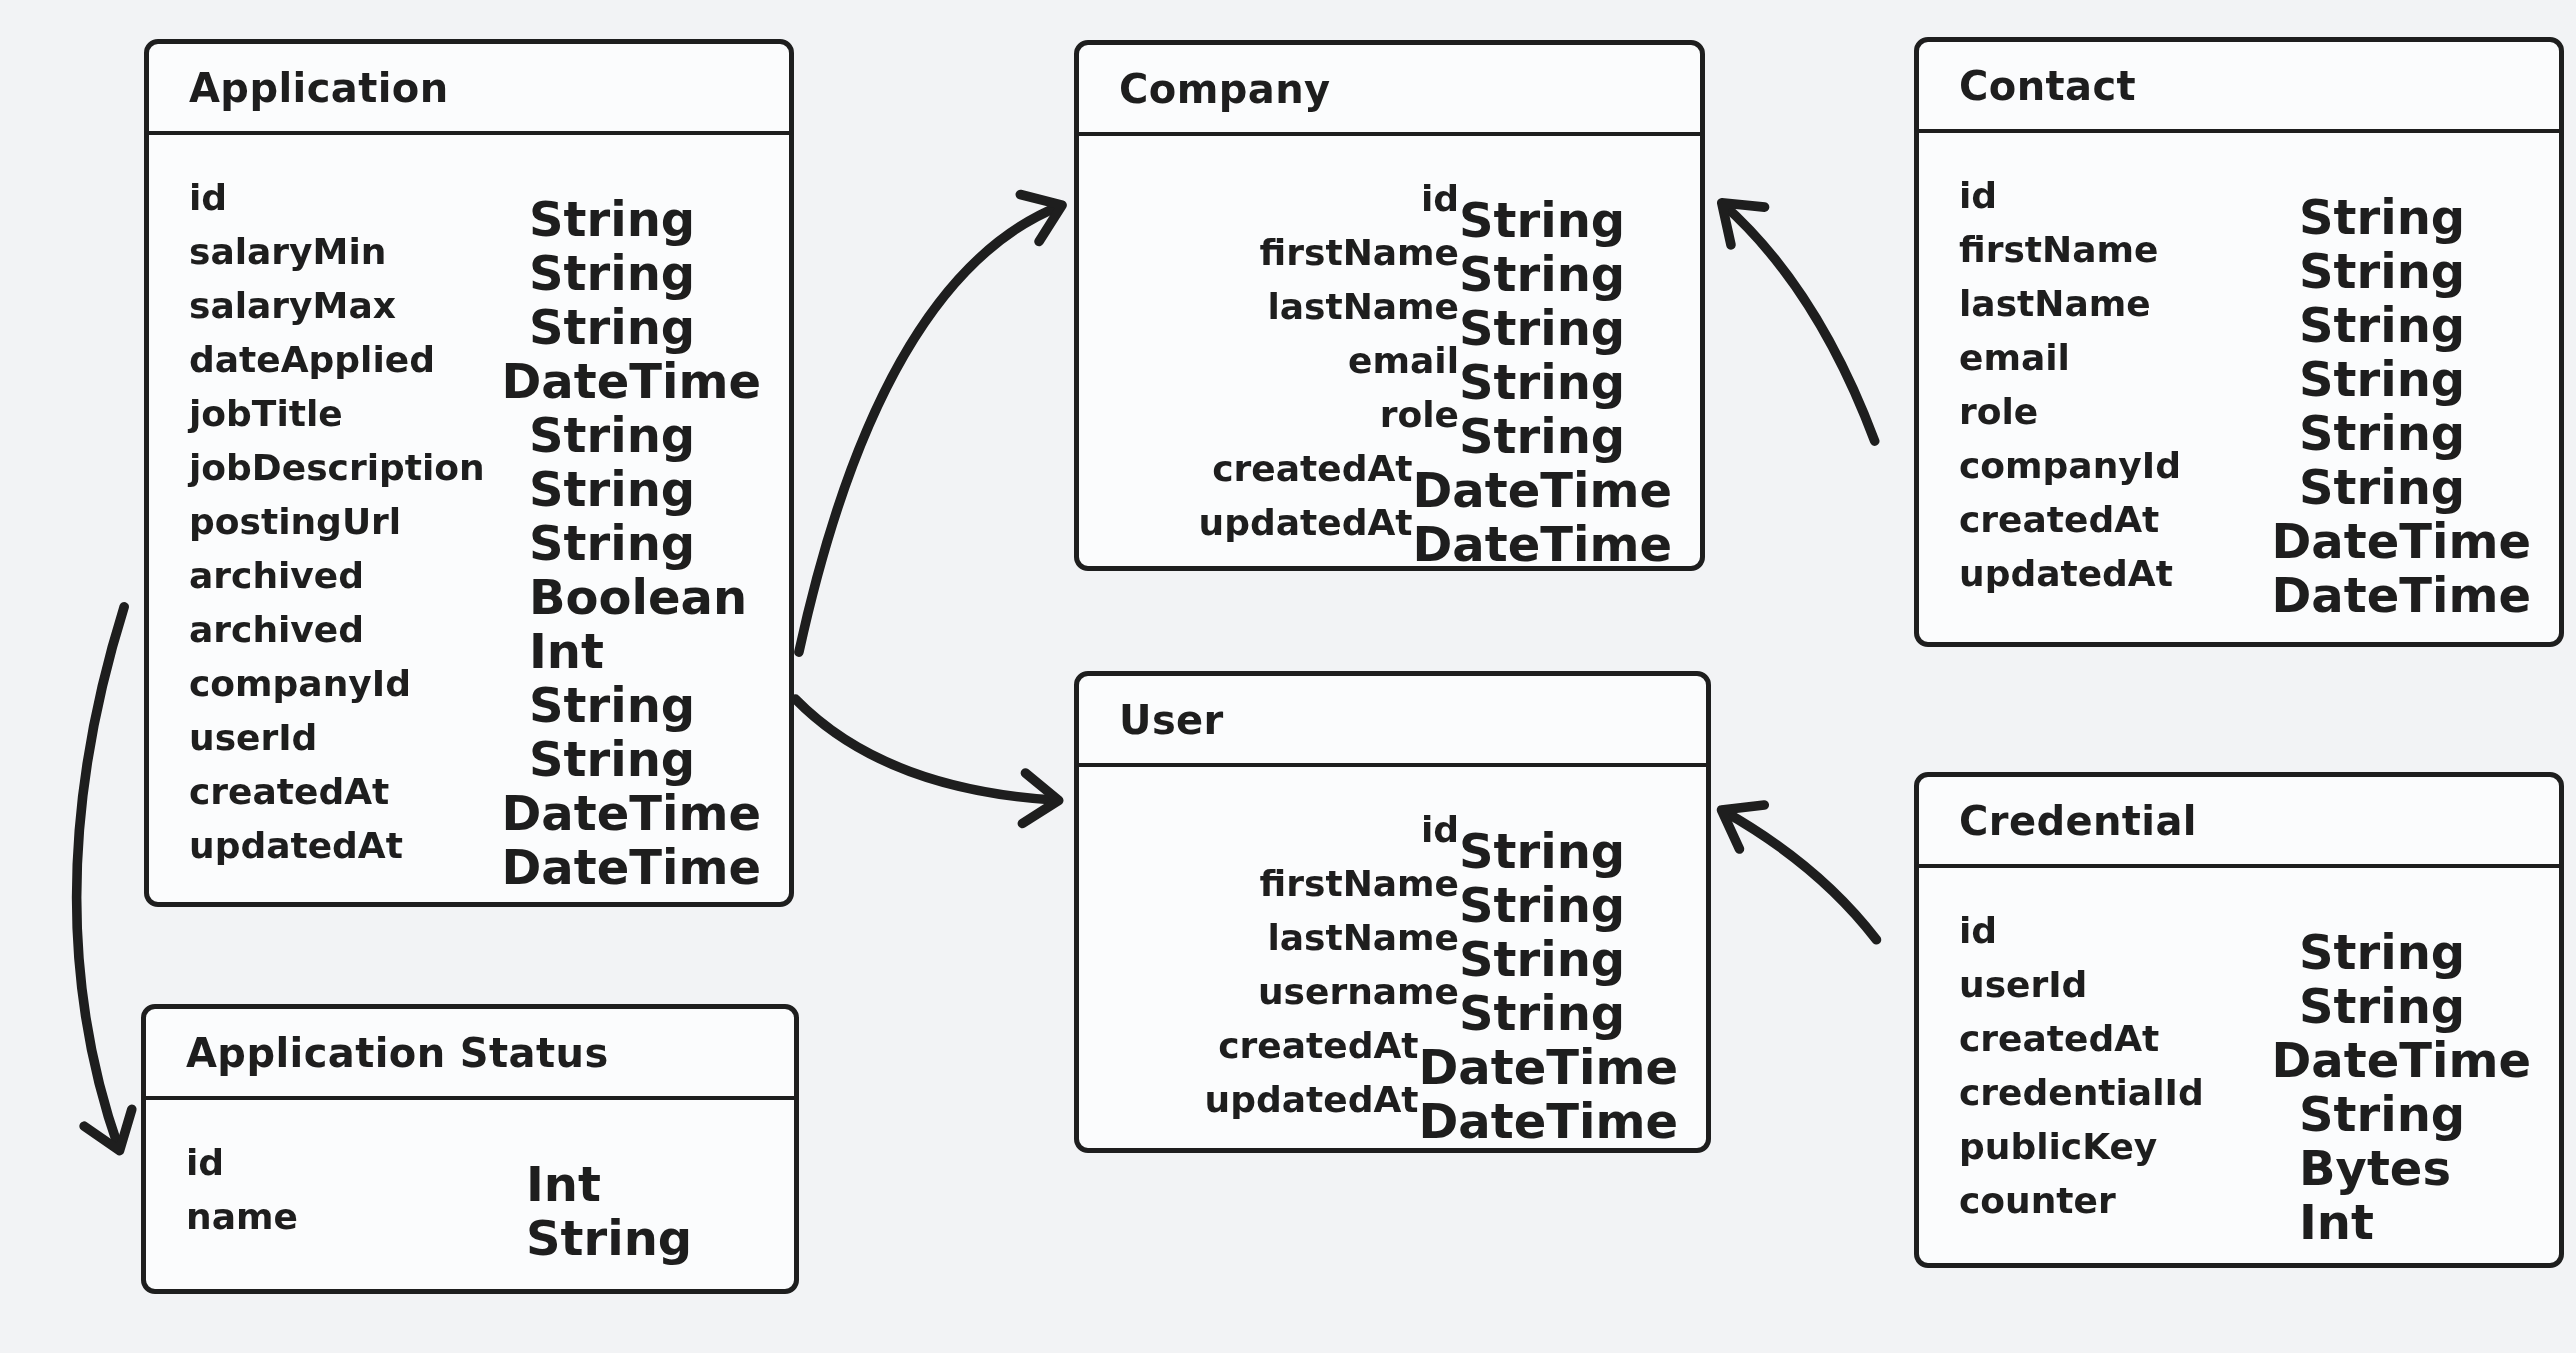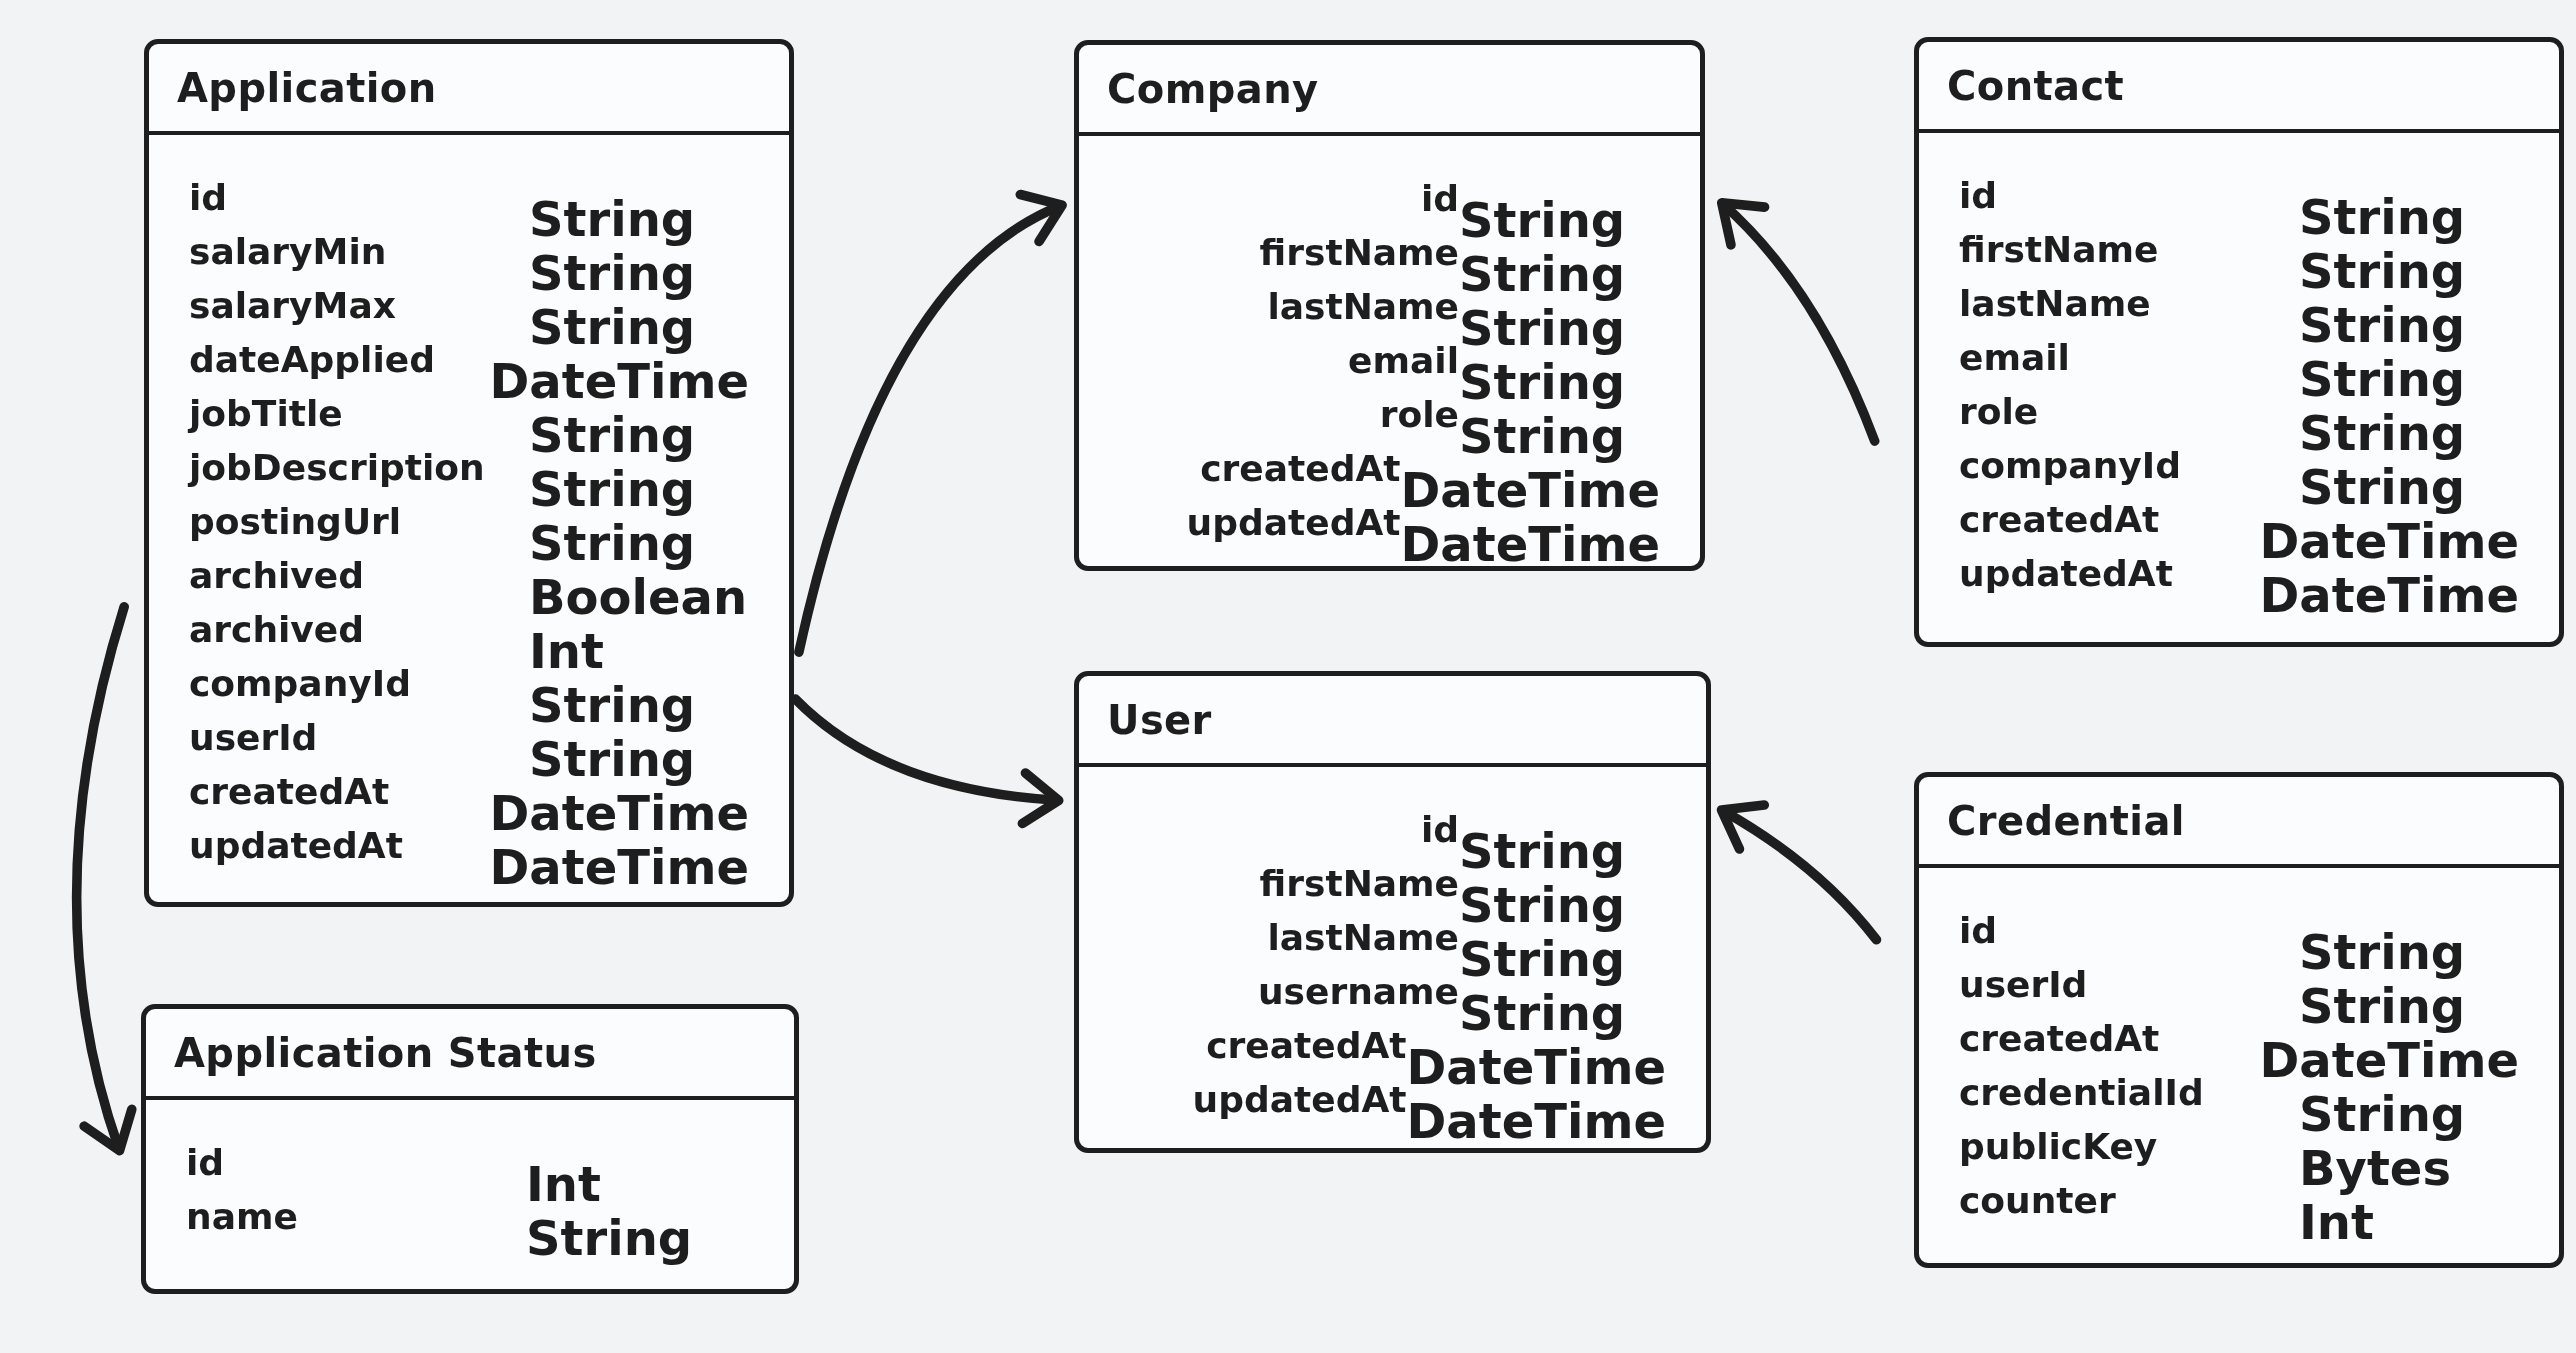--- a/index.html
+++ b/index.html
@@ -24,26 +24,26 @@
   .entity {
     position: absolute;
     background: var(--fill);
     border: 5.2px solid var(--ink);
     border-radius: 14px;
   }
   .entity-header {
     height: 91px;
     border-bottom: 4.4px solid var(--ink);
     display: flex; align-items: center;
-    padding: 0 28px;
+    padding: 0 40px;
     font-size: 40px; font-weight: 700;
     letter-spacing: 0.4px;
     white-space: nowrap;
   }
-  .entity-fields { padding: 35px 40px 0 40px; }
+  .entity-fields { padding: 35px 28px 0 40px; }
   .field-row { display: flex; align-items: center; height: 54px; }
   .field-name { width: 340px; font-size: 36px; font-weight: 700; white-space: nowrap; }
   .field-type { font-size: 48px; font-weight: 700; white-space: nowrap; margin-top: 44px; }
 </style>
 </head>
 <body>
 
 <div class="canvas">
 
   <svg class="arrows" viewBox="0 0 2954 1552" xmlns="http://www.w3.org/2000/svg">

